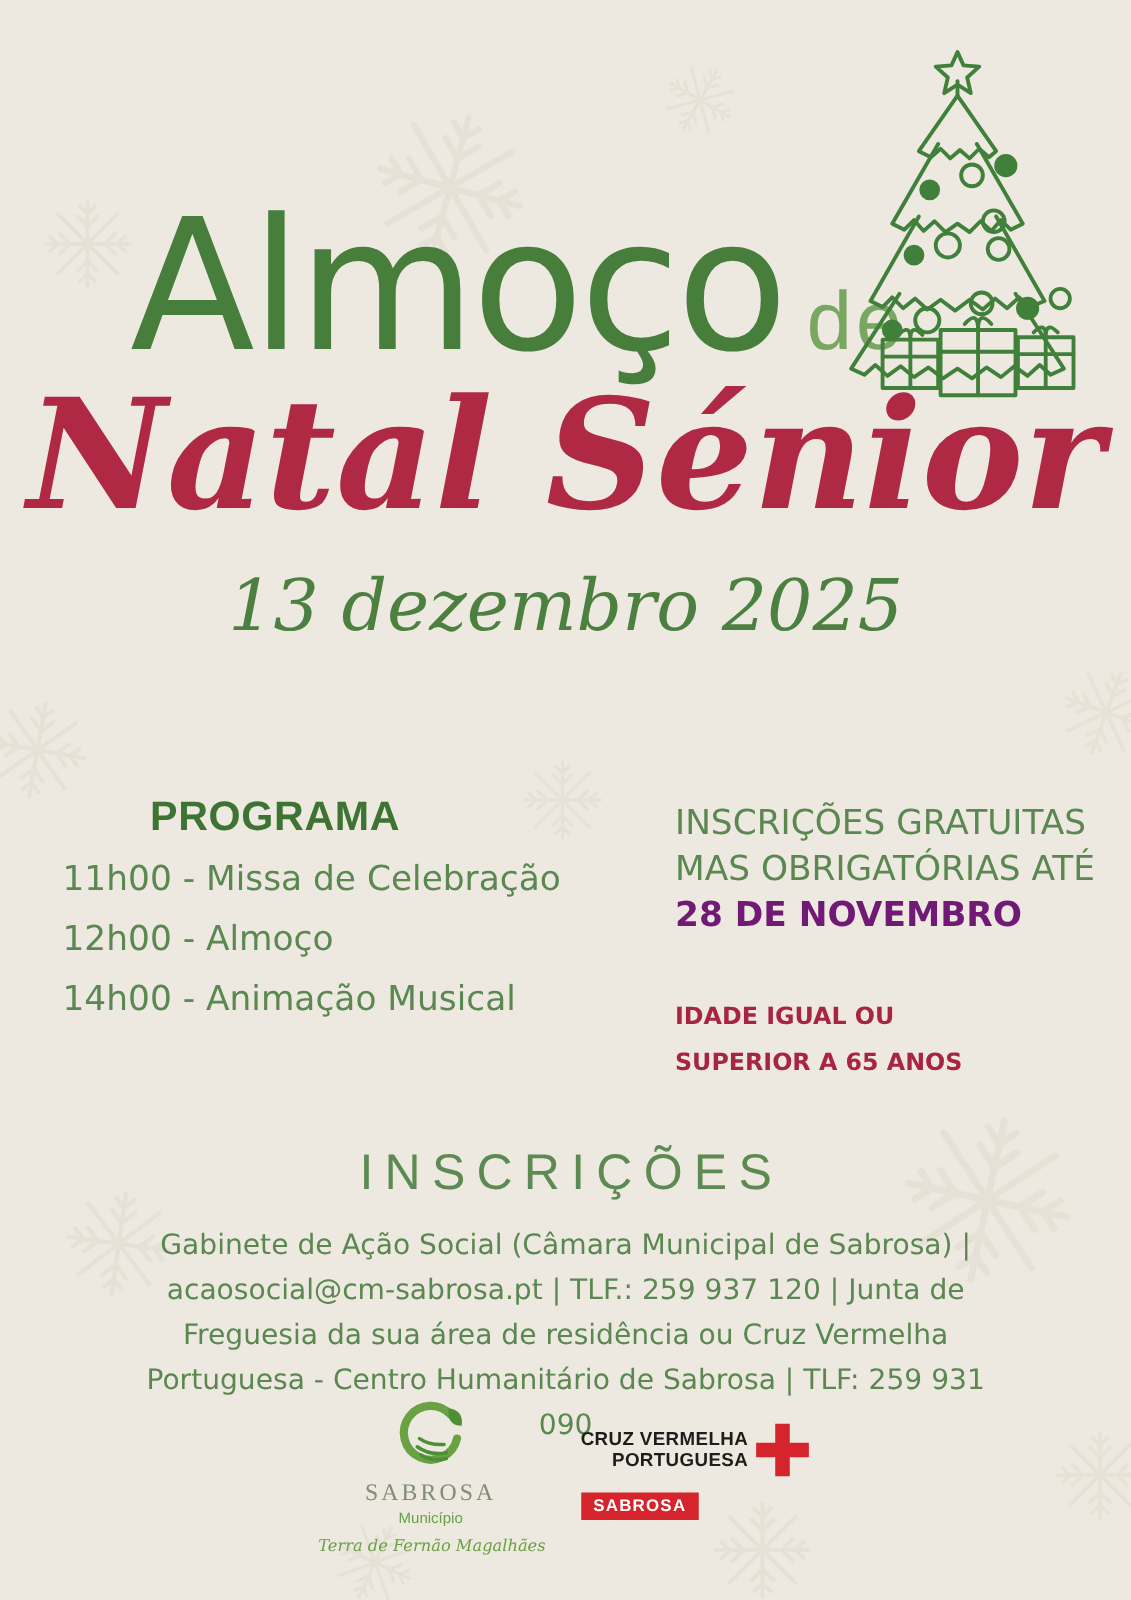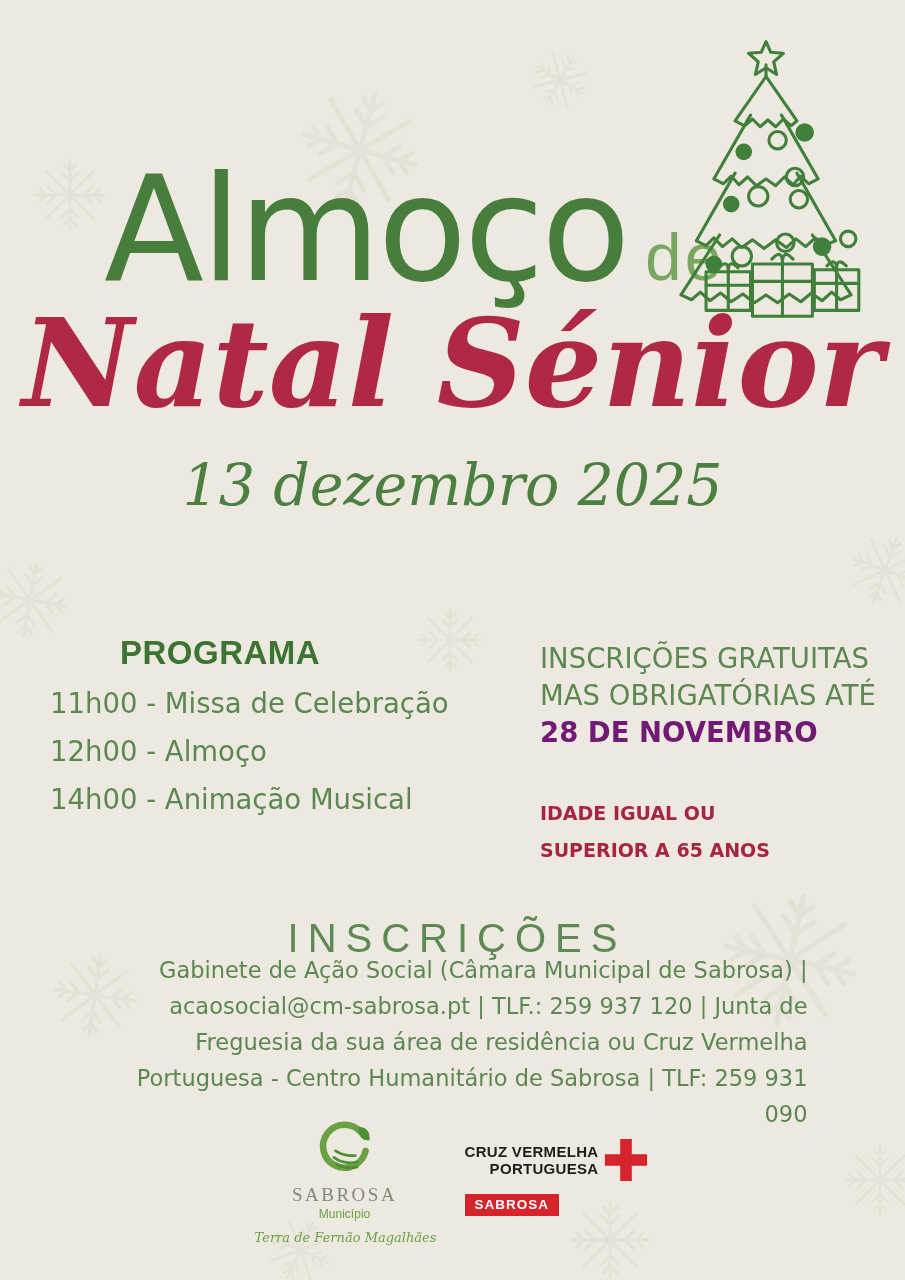--- a/index.html
+++ b/index.html
@@ -35,22 +35,22 @@
   
   .reg { position:absolute; left:540px; top:640px; width:345px; }
   .reg-line { font-size:27.5px; line-height:37px; color:#5B8751; }
   .reg-deadline { font-size:27.5px; line-height:37px; font-weight:bold; color:#701a75; }
   .reg-age { margin-top:44px; font-size:19px; line-height:37px; font-weight:bold; color:#A72540; }
 
   
   .insc-heading { position:absolute; left:0; width:100%; top:916px; text-align:center;
     font-family:"Liberation Sans", sans-serif; font-size:40px; letter-spacing:9px;
     padding-left:9px; color:#5D8A52; }
-  .contact { position:absolute; left:50%; transform:translateX(-50%); top:952px;
-    width:710px; text-align:right; font-size:22.5px; line-height:36px; color:#5B8751; }
+  .contact { position:absolute; left:50%; transform:translateX(-50%); top:978px;
+    width:710px; text-align:center; font-size:22.5px; line-height:36px; color:#5B8751; }
 
   
   .footer { position:absolute; left:0; width:100%; top:1120px; display:flex;
     justify-content:center; align-items:flex-start; gap:30px; }
   .sab-block { width:180px; text-align:center; }
   .sab-name { font-family:"Liberation Serif", serif; font-size:19px; letter-spacing:2.5px;
     color:#7F8D75; margin-top:2px; }
   .sab-sub { font-family:"Liberation Sans", sans-serif; font-size:12px; color:#69A143; margin-top:1px; }
   .sab-tagline { font-family:"DejaVu Serif", serif; font-style:italic; font-size:13px;
     color:#69A143; margin-top:9px; white-space:nowrap; }

